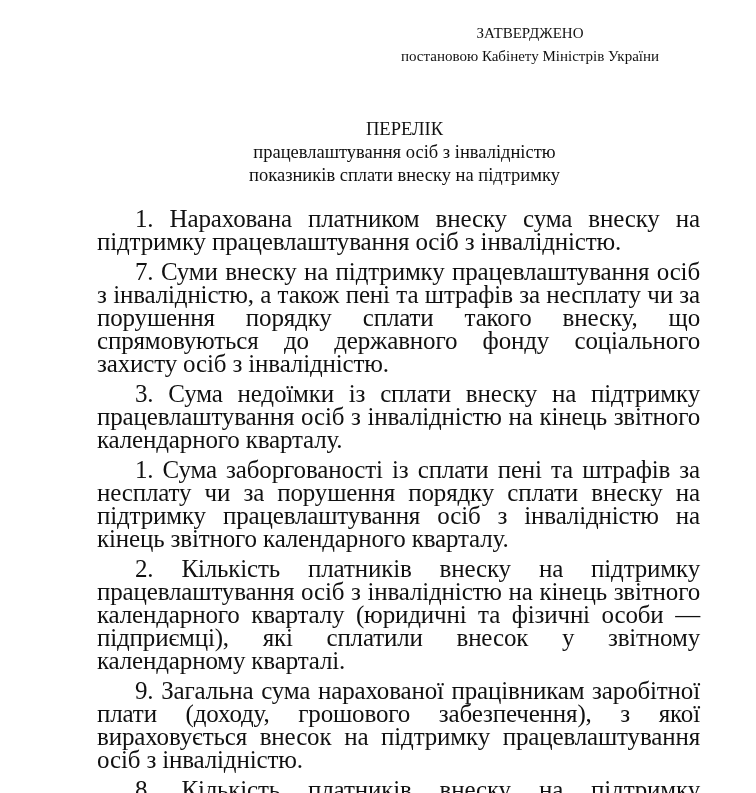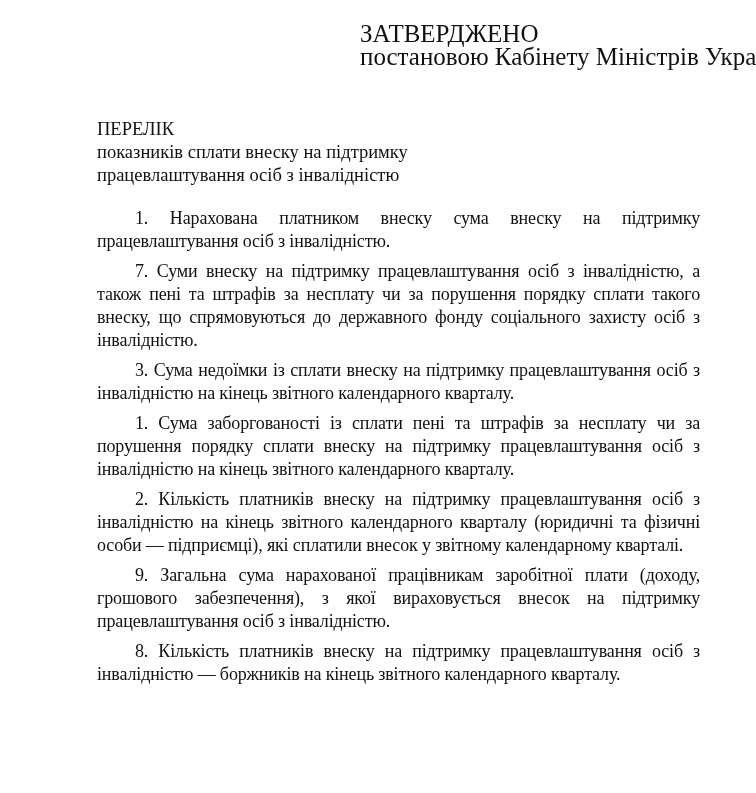--- a/index.html
+++ b/index.html
@@ -13,61 +13,62 @@
       overflow: hidden;
       position: relative;
       font-family: "Liberation Serif", "DejaVu Serif", serif;
       color: #111111;
     }
     .approval {
       position: absolute;
       left: 360px;
       top: 22px;
       width: 340px;
-      text-align: left;
-      font-size: 25px;
+      text-align: center;
+      font-size: 15px;
       line-height: 23px;
     }
     .approval div { white-space: nowrap; }
     .title-block {
       position: absolute;
-      left: 97px;
+      left: 103px;
       top: 118px;
       width: 603px;
+      text-align: center;
       font-size: 18.5px;
       line-height: 23px;
     }
     .title-block div { white-space: nowrap; }
     .items {
       position: absolute;
       left: 97px;
       top: 207px;
       width: 603px;
     }
     .item {
       margin: 0 0 7px 0;
       text-indent: 38px;
       text-align: justify;
-      font-size: 18px;
+      font-size: 25px;
       line-height: 23px;
       letter-spacing: -0.15px;
     }
   </style>
 </head>
 <body>
 
 <div class="approval">
   <div>ЗАТВЕРДЖЕНО</div>
   <div>постановою Кабінету Міністрів України</div>
 </div>
 
 <div class="title-block">
   <div>ПЕРЕЛІК</div>
+  <div>працевлаштування осіб з інвалідністю</div>
   <div>показників сплати внеску на підтримку</div>
-  <div>працевлаштування осіб з інвалідністю</div>
 </div>
 
 <div class="items">
   <p class="item">1. Нарахована платником внеску сума внеску на підтримку працевлаштування осіб з інвалідністю.</p>
   <p class="item">7. Суми внеску на підтримку працевлаштування осіб з інвалідністю, а також пені та штрафів за несплату чи за порушення порядку сплати такого внеску, що спрямовуються до державного фонду соціального захисту осіб з інвалідністю.</p>
   <p class="item">3. Сума недоїмки із сплати внеску на підтримку працевлаштування осіб з інвалідністю на кінець звітного календарного кварталу.</p>
   <p class="item">1. Сума заборгованості із сплати пені та штрафів за несплату чи за порушення порядку сплати внеску на підтримку працевлаштування осіб з інвалідністю на кінець звітного календарного кварталу.</p>
   <p class="item">2. Кількість платників внеску на підтримку працевлаштування осіб з інвалідністю на кінець звітного календарного кварталу (юридичні та фізичні особи — підприємці), які сплатили внесок у звітному календарному кварталі.</p>
   <p class="item">9. Загальна сума нарахованої працівникам заробітної плати (доходу, грошового забезпечення), з якої вираховується внесок на підтримку працевлаштування осіб з інвалідністю.</p>
   <p class="item">8. Кількість платників внеску на підтримку працевлаштування осіб з інвалідністю — боржників на кінець звітного календарного кварталу.</p>

